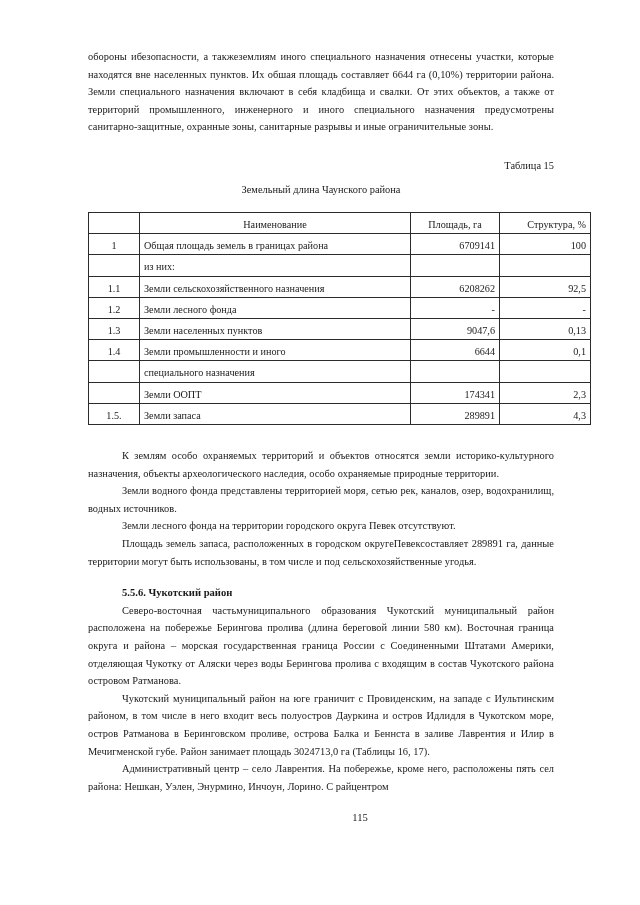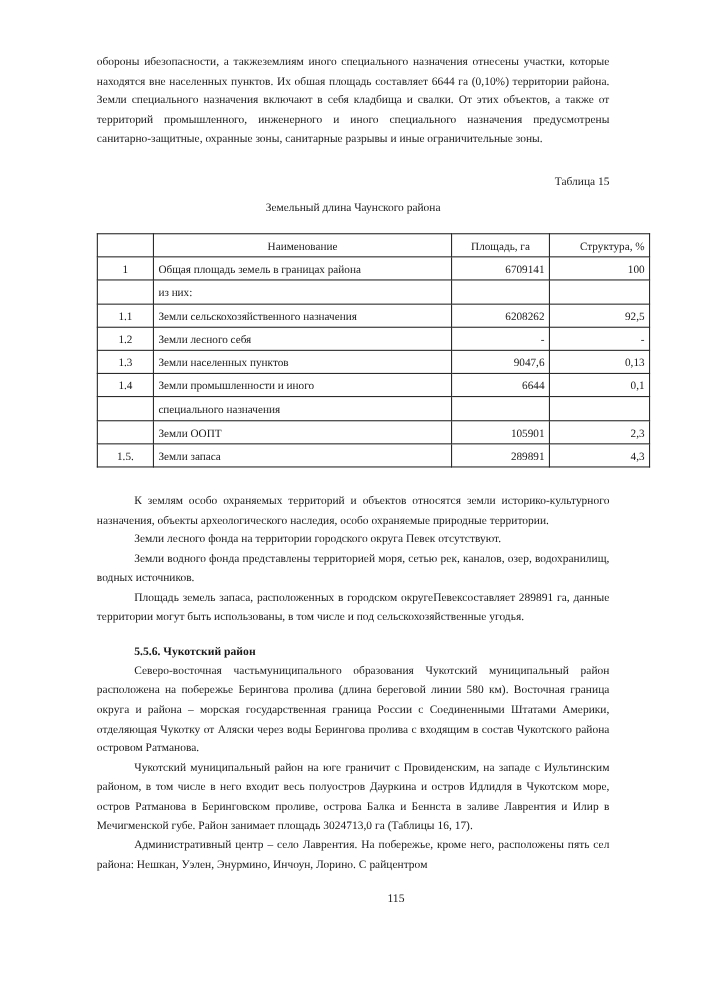--- a/index.html
+++ b/index.html
@@ -145,21 +145,21 @@
           <td class="cell-right"></td>
         </tr>
         <tr>
           <td class="cell-center">1.1</td>
           <td class="cell-left">Земли сельскохозяйственного назначения</td>
           <td class="cell-right">6208262</td>
           <td class="cell-right">92,5</td>
         </tr>
         <tr>
           <td class="cell-center">1.2</td>
-          <td class="cell-left">Земли лесного себя</td>
+          <td class="cell-left">Земли лесного фонда</td>
           <td class="cell-right">-</td>
           <td class="cell-right">-</td>
         </tr>
         <tr>
           <td class="cell-center">1.3</td>
           <td class="cell-left">Земли населенных пунктов</td>
           <td class="cell-right">9047,6</td>
           <td class="cell-right">0,13</td>
         </tr>
         <tr>
@@ -170,37 +170,37 @@
         </tr>
         <tr>
           <td class="cell-center"></td>
           <td class="cell-left">специального назначения</td>
           <td class="cell-right"></td>
           <td class="cell-right"></td>
         </tr>
         <tr>
           <td class="cell-center"></td>
           <td class="cell-left">Земли ООПТ</td>
-          <td class="cell-right">105901</td>
+          <td class="cell-right">174341</td>
           <td class="cell-right">2,3</td>
         </tr>
         <tr>
           <td class="cell-center">1.5.</td>
           <td class="cell-left">Земли запаса</td>
           <td class="cell-right">289891</td>
           <td class="cell-right">4,3</td>
         </tr>
       </tbody>
     </table>
 
     <div class="block-gap-lg"></div>
 
     <p class="body-text indent">К землям особо охраняемых территорий и объектов относятся земли историко-культурного назначения, объекты археологического наследия, особо охраняемые природные территории.</p>
+    <p class="body-text indent">Земли водного фонда представлены территорией моря, сетью рек, каналов, озер, водохранилищ, водных источников.</p>
     <p class="body-text indent">Земли лесного фонда на территории городского округа Певек отсутствуют.</p>
-    <p class="body-text indent">Земли водного фонда представлены территорией моря, сетью рек, каналов, озер, водохранилищ, водных источников.</p>
     <p class="body-text indent">Площадь земель запаса, расположенных в городском округеПевексоставляет 289891 га, данные территории могут быть использованы, в том числе и под сельскохозяйственные угодья.</p>
 
     <div class="block-gap-md"></div>
 
     <p class="section-heading">5.5.6. Чукотский район</p>
 
     <p class="body-text indent">Северо-восточная частьмуниципального образования Чукотский муниципальный район расположена на побережье Берингова пролива (длина береговой линии 580 км). Восточная граница округа и района – морская государственная граница России с Соединенными Штатами Америки, отделяющая Чукотку от Аляски через воды Берингова пролива с входящим в состав Чукотского района островом Ратманова.</p>
     <p class="body-text indent">Чукотский муниципальный район на юге граничит с Провиденским, на западе с Иультинским районом, в том числе в него входит весь полуостров Дауркина и остров Идлидля в Чукотском море, остров Ратманова в Беринговском проливе, острова Балка и Беннста в заливе Лаврентия и Илир в Мечигменской губе. Район занимает площадь 3024713,0 га (Таблицы 16, 17).</p>
     <p class="body-text indent">Административный центр – село Лаврентия. На побережье, кроме него, расположены пять сел района: Нешкан, Уэлен, Энурмино, Инчоун, Лорино. С райцентром</p>
 

